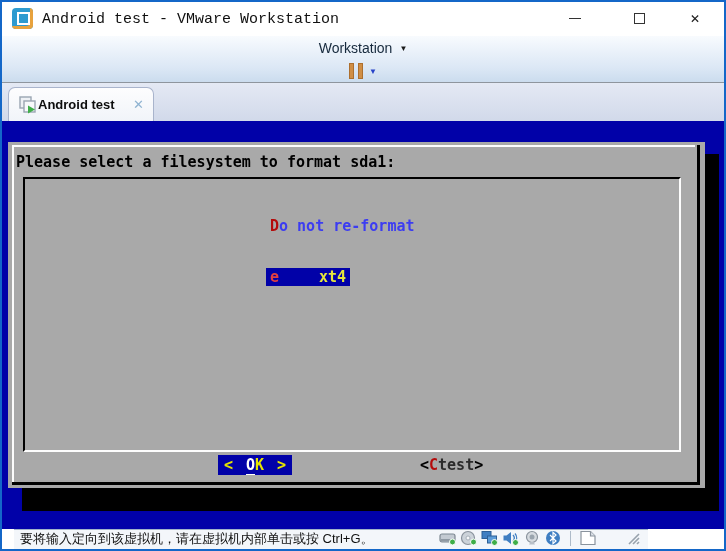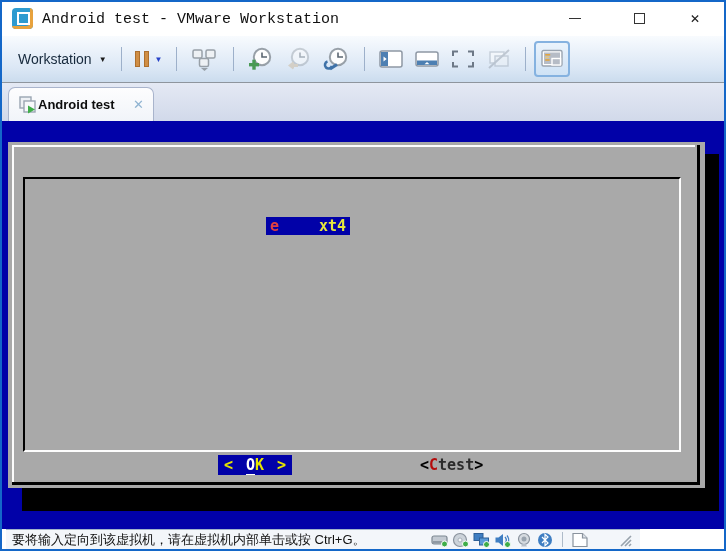--- a/index.html
+++ b/index.html
@@ -10,21 +10,21 @@
   .titlebar { position:absolute; left:0; top:0; width:722px; height:34px; background:#ffffff;font-family:Liberation Mono, monospace; }
   .vmw-logo { position:absolute; left:10px; top:6px; width:21px; height:21px; background:#2d9bd0; border-radius:4px; box-shadow:inset -3px -3px 0 #e8a23c; }
   .vmw-logo:after { content:""; position:absolute; left:5px; top:4px; width:9px; height:9px; border:2px solid #fff; background:#2d9bd0; }
   .title-text { position:absolute; left:40px; top:0; height:34px; display:flex; align-items:center; font-size:15px; color:#101010; }
   .wctrl { position:absolute; top:0; width:46px; height:33px; display:flex; align-items:center; justify-content:center; cursor:default; }
   .wctrl.min { left:550px; } .wctrl.max { left:614px; } .wctrl.cls { left:670px; font-size:15px; font-weight:300; color:#222; }
   .glyph-min { width:12px; height:0; border-bottom:1.5px solid #333; }
   .glyph-max { width:11px; height:11px; border:1.3px solid #333; }
 
   
-  .toolbar { position:absolute; left:0; top:34px; width:722px; height:47px; background:linear-gradient(#f8fbfe, #dbe7f5 70%, #cbdcee); border-bottom:1px solid #8e959d; display:flex; align-items:center; padding:0 10px; }
+  .toolbar { position:absolute; left:0; top:34px; width:722px; height:47px; background:linear-gradient(#f8fbfe, #dbe7f5 70%, #cbdcee); border-bottom:1px solid #8e959d; display:flex; align-items:center; padding:0 10px;flex-direction:column; }
   .tsep { width:1px; height:24px; background:#9db0ca; margin:0 8px; }
   .menu-workstation { display:flex; align-items:center; gap:7px; font-size:14px; color:#16293c; padding:4px 6px; }
   .caret { font-size:8px; color:#1a1a1a; }
   .tbtn { display:flex; align-items:center; justify-content:center; padding:3px 5px; border-radius:3px; }
   .pause-group { display:flex; align-items:center; gap:6px; }
   .pause-bars { display:flex; gap:4px; }
   .pause-bars i { display:block; width:5px; height:16px; background:#d08e45; border:1px solid #ad6f2e; }
   .pause-caret { font-size:8px; color:#2742c8; }
   .dim { opacity:.45; }
   .console-toggle { width:36px; height:36px; border:2px solid #85b2e0; border-radius:4px; background:linear-gradient(#eaf3fc,#cfe2f5); display:flex; align-items:center; justify-content:center; }
@@ -52,21 +52,21 @@
   .rest { color:#3c3cf2; }
   .item.selected .wrap { background:#0101a8; padding:0 4px; margin-left:-4px; }
   .item.selected .hk { color:#e04040; }
   .item.selected .rest { color:#e6e63c;padding-left:40px; }
   .btn-ok { position:absolute; left:210px; top:313px; width:74px; height:20px; background:#0101a8; color:#e6e600; display:flex; align-items:center; justify-content:space-between; padding:0 6px; }
   .btn-ok .o { color:#ffffff; border-bottom:1px solid #fff; }
   .btn-cancel { position:absolute; left:412px; top:313px; height:20px; display:flex; align-items:center; color:#000; }
   .btn-cancel .rest { color:#2b2b2b; }
 
   
-  .statusbar { position:absolute; left:4px; top:527px; width:634px; height:20px; background:#f3f6fa; border-top:1px solid #9fb3c9; display:flex; align-items:center; padding:0 6px; font-size:13px; color:#111; }
+  .statusbar { position:absolute; left:12px; top:527px; width:634px; height:20px; background:#f3f6fa; border-top:1px solid #9fb3c9; display:flex; align-items:flex-start; padding:0 6px; font-size:13px; color:#111; }
   .status-msg { white-space:nowrap; }
   .dev-icons { margin-left:auto; display:flex; align-items:center; gap:3px; }
   .ssep { width:1px; height:15px; background:#aebbc9; margin:0 5px; }
   .grip { margin-left:26px; margin-right:2px; }
 </style>
 </head>
 <body>
 
 <div class="window">
 
@@ -183,24 +183,26 @@
 
   <div class="vm-area">
     <div class="shadow-right"></div>
     <div class="shadow-bottom"></div>
 
     <div class="dialog">
       <div class="d-top-line"></div>
       <div class="d-left-line"></div>
       <div class="d-right-line"></div>
       <div class="d-bottom-line"></div>
+      <div class="prompt">Please select a filesystem to format sda1:</div>
 
       <div class="listbox"></div>
 
       <div class="items">
+        <div class="item"><span class="wrap"><span class="hk">D</span><span class="rest">o not re-format</span></span></div>
         <div class="item selected"><span class="wrap"><span class="hk">e</span><span class="rest">xt4</span></span></div>
       </div>
 
       <div class="btn-ok">
         <span>&lt;</span>
         <span><span class="o">O</span><span>K</span></span>
         <span>&gt;</span>
       </div>
       <div class="btn-cancel">
         <span>&lt;</span>

